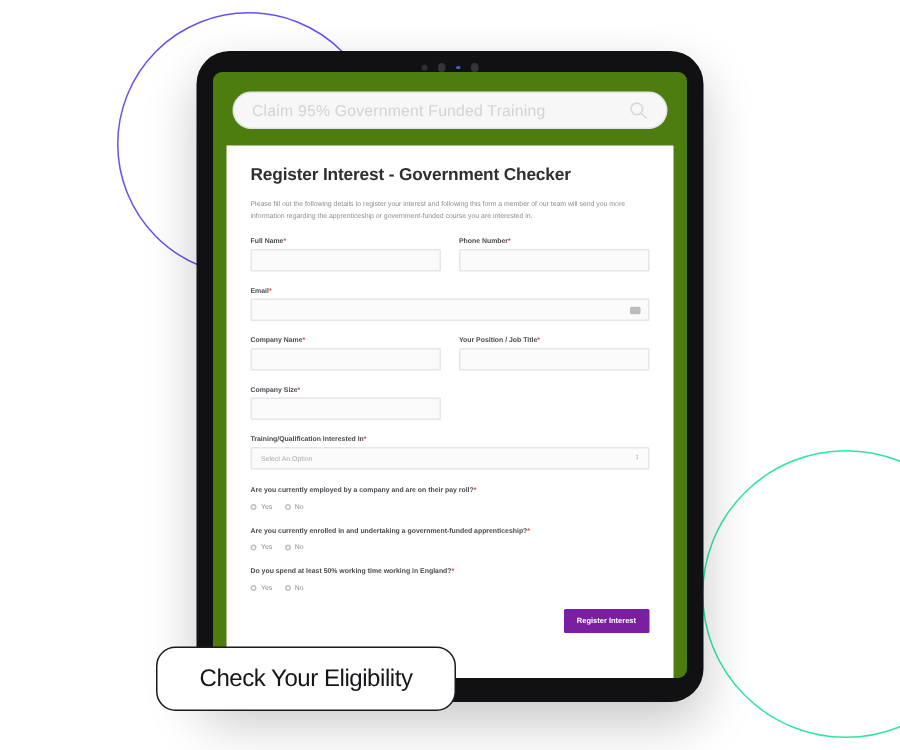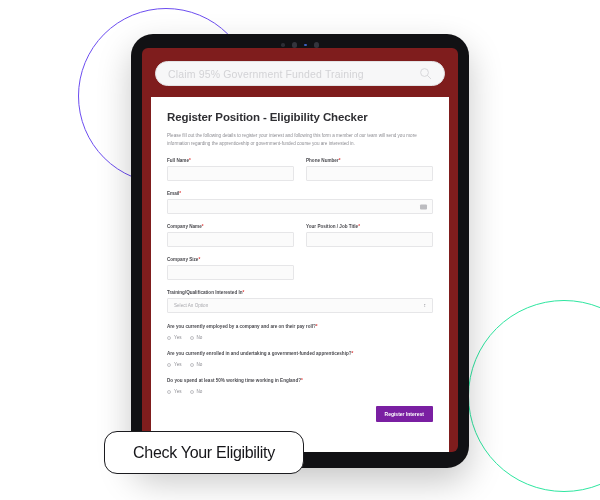--- a/index.html
+++ b/index.html
@@ -70,21 +70,21 @@
   .sensor-dot.big { width: 5.5px; height: 5.5px; background: #34343c; }
   .sensor-dot.blue { background: #3b5fbe; width: 2.5px; height: 2.5px; }
 
   
   #screen {
     position: absolute;
     left: 11px;
     top: 14px;
     width: 316px;
     height: 404px;
-    background: #7f1d1d;
+    background: #4d7c0f;
     border-radius: 6px;
     overflow: hidden;
   }
 
   
   #search-bar {
     margin: 13px 13px 0 13px;
     height: 25px;
     border: 1px solid #e3e3e5;
     border-radius: 13px;
@@ -278,21 +278,21 @@
       <span id="search-icon-wrap">
         <svg viewBox="0 0 16 16" width="13" height="13">
           <circle cx="6.8" cy="6.8" r="4.8" fill="none" stroke="#d6d6d9" stroke-width="1.2"></circle>
           <line x1="10.4" y1="10.4" x2="14.4" y2="14.4" stroke="#d6d6d9" stroke-width="1.2" stroke-linecap="round"></line>
         </svg>
       </span>
     </div>
 
     <div id="form-card">
 
-      <div id="form-title">Register Position - Eligibility Checker</div>
+      <div id="form-title">Register Interest - Government Checker</div>
       <p id="form-intro">Please fill out the following details to register your interest and following this form a member of our team will send you more information regarding the apprenticeship or government-funded course you are interested in.</p>
 
       <div class="field-row">
         <div class="field half">
           <span class="field-label">
             <span>Full Name</span><span class="req">*</span>
           </span>
           <div class="field-input"></div>
         </div>
         <div class="field half">

